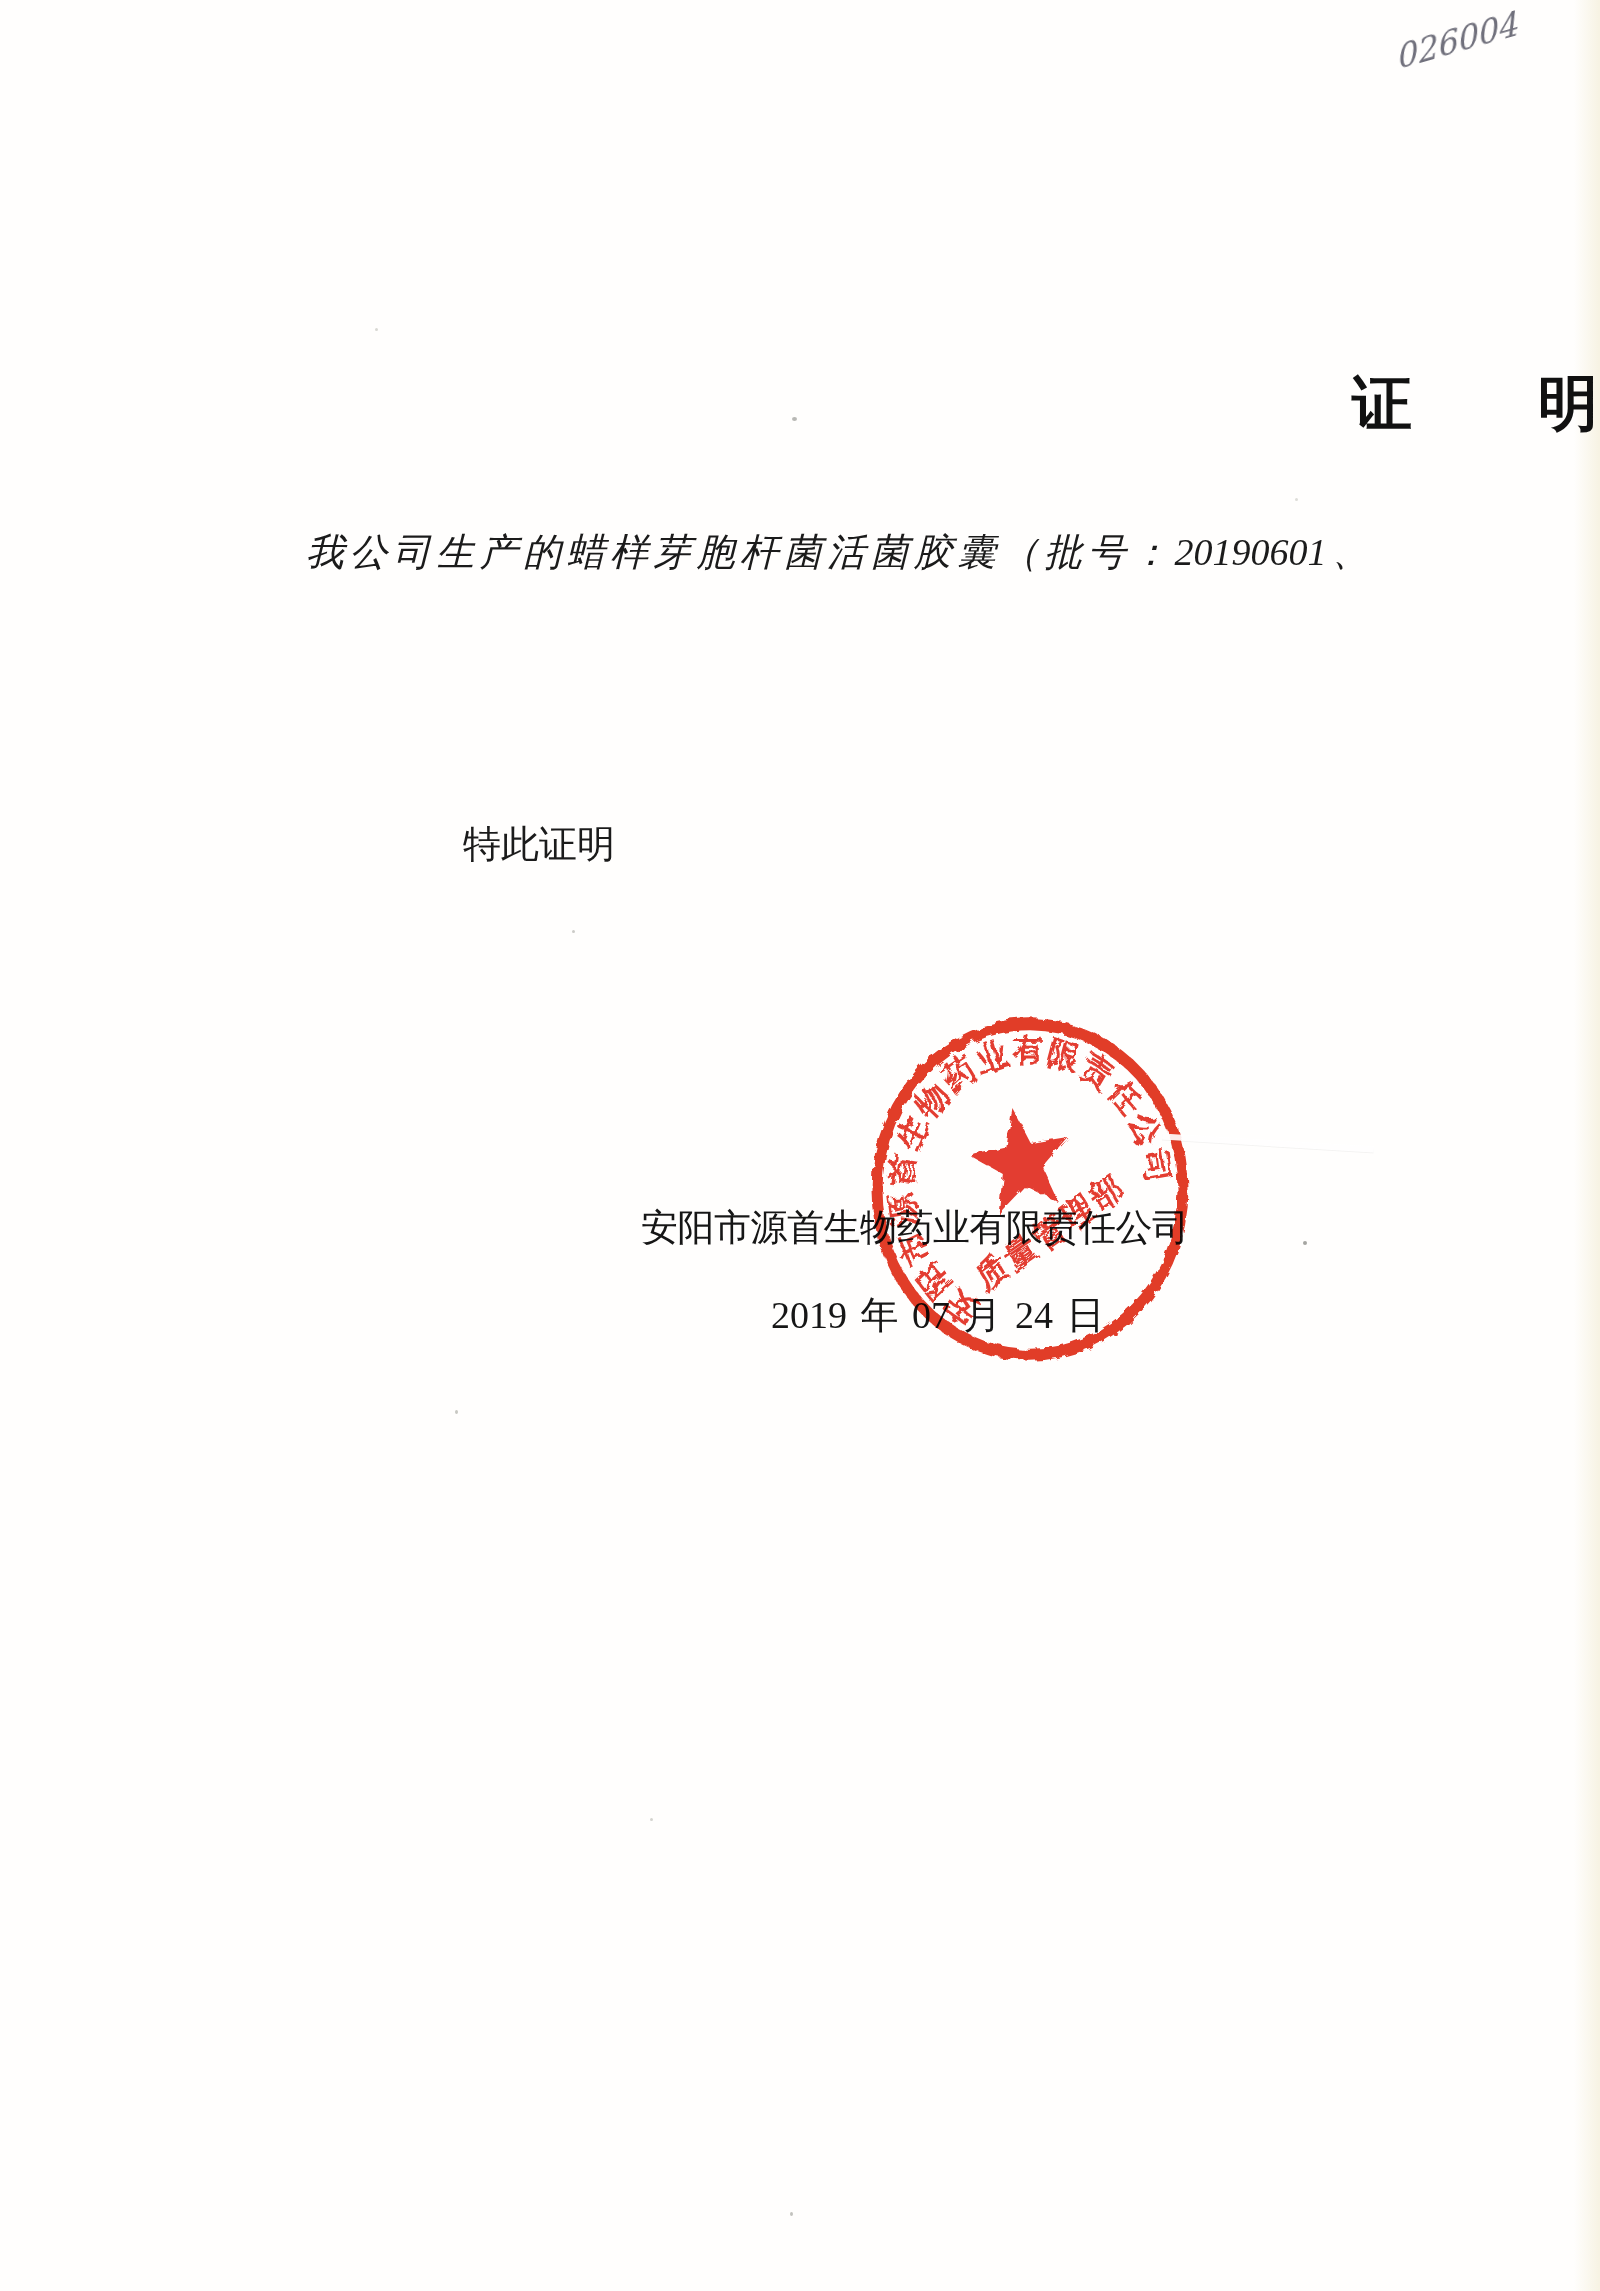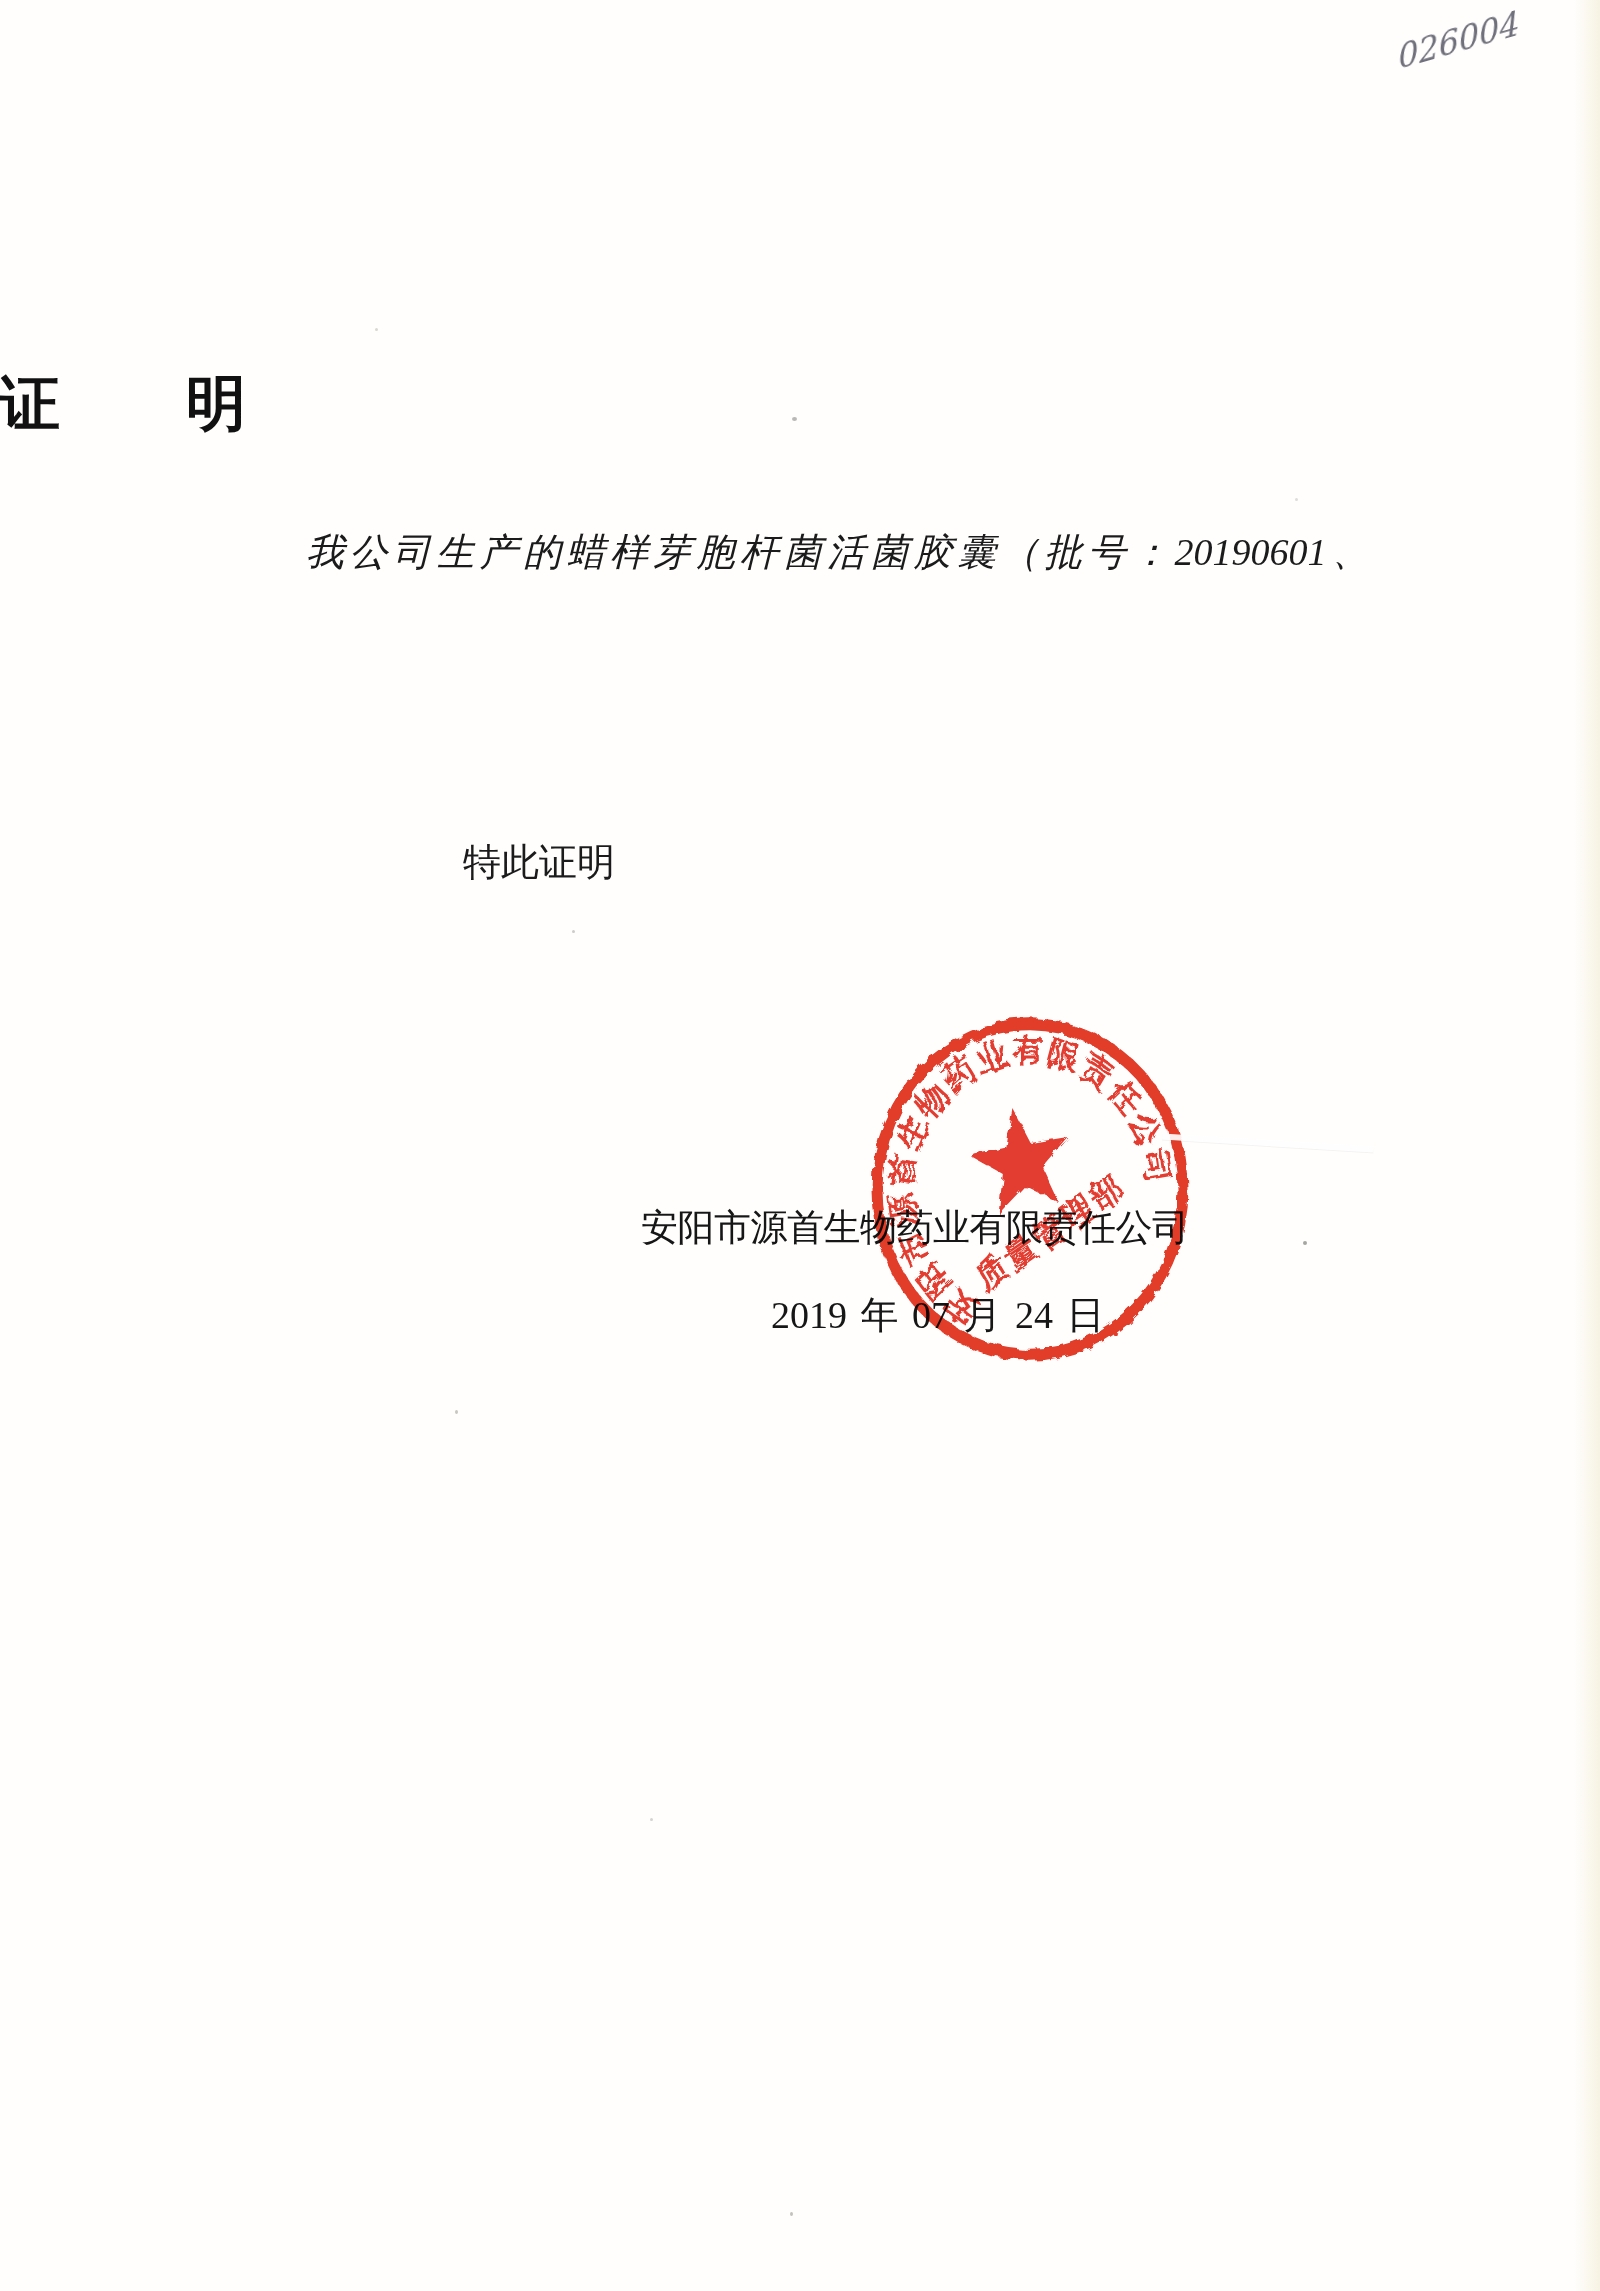--- a/index.html
+++ b/index.html
@@ -17,33 +17,33 @@
   }
   .handwriting{
     position:absolute;left:1396px;top:20px;
     font-family:"DejaVu Serif","Liberation Serif",serif;
     font-style:italic;font-size:33px;color:#585866;
     transform:rotate(-16deg) skewX(-12deg);
     letter-spacing:0px;opacity:.85;filter:blur(0.3px);
   }
   .title{
     position:absolute;left:0;top:364px;width:1600px;margin:0;
-    text-align:left;
+    text-align:right;
     font-family:"DejaVu Sans","Liberation Sans",sans-serif;
     font-weight:700;font-size:60px;color:#111;letter-spacing:2px;
   }
   .para{
     position:absolute;left:230px;top:512px;width:1140px;
     font-size:38px;color:#1b1b1b;
   }
   .pline{line-height:80px;height:80px;white-space:nowrap;font-style:italic;}
   .pline.just{text-align:justify;text-align-last:justify;white-space:normal;height:80px;overflow:hidden;}
   .pline.l1{padding-left:76px;}
   .hereby{
-    position:absolute;left:463px;top:840px;
+    position:absolute;left:463px;top:822px;
     font-size:38px;color:#1b1b1b;line-height:44px;
   }
   .company{
     position:absolute;left:641px;top:1203px;
     font-size:37px;color:#161616;letter-spacing:-0.5px;white-space:nowrap;
     z-index:2;
   }
   .sign-date{
     position:absolute;left:771px;top:1290px;
     font-size:38px;color:#161616;white-space:nowrap;word-spacing:4px;

